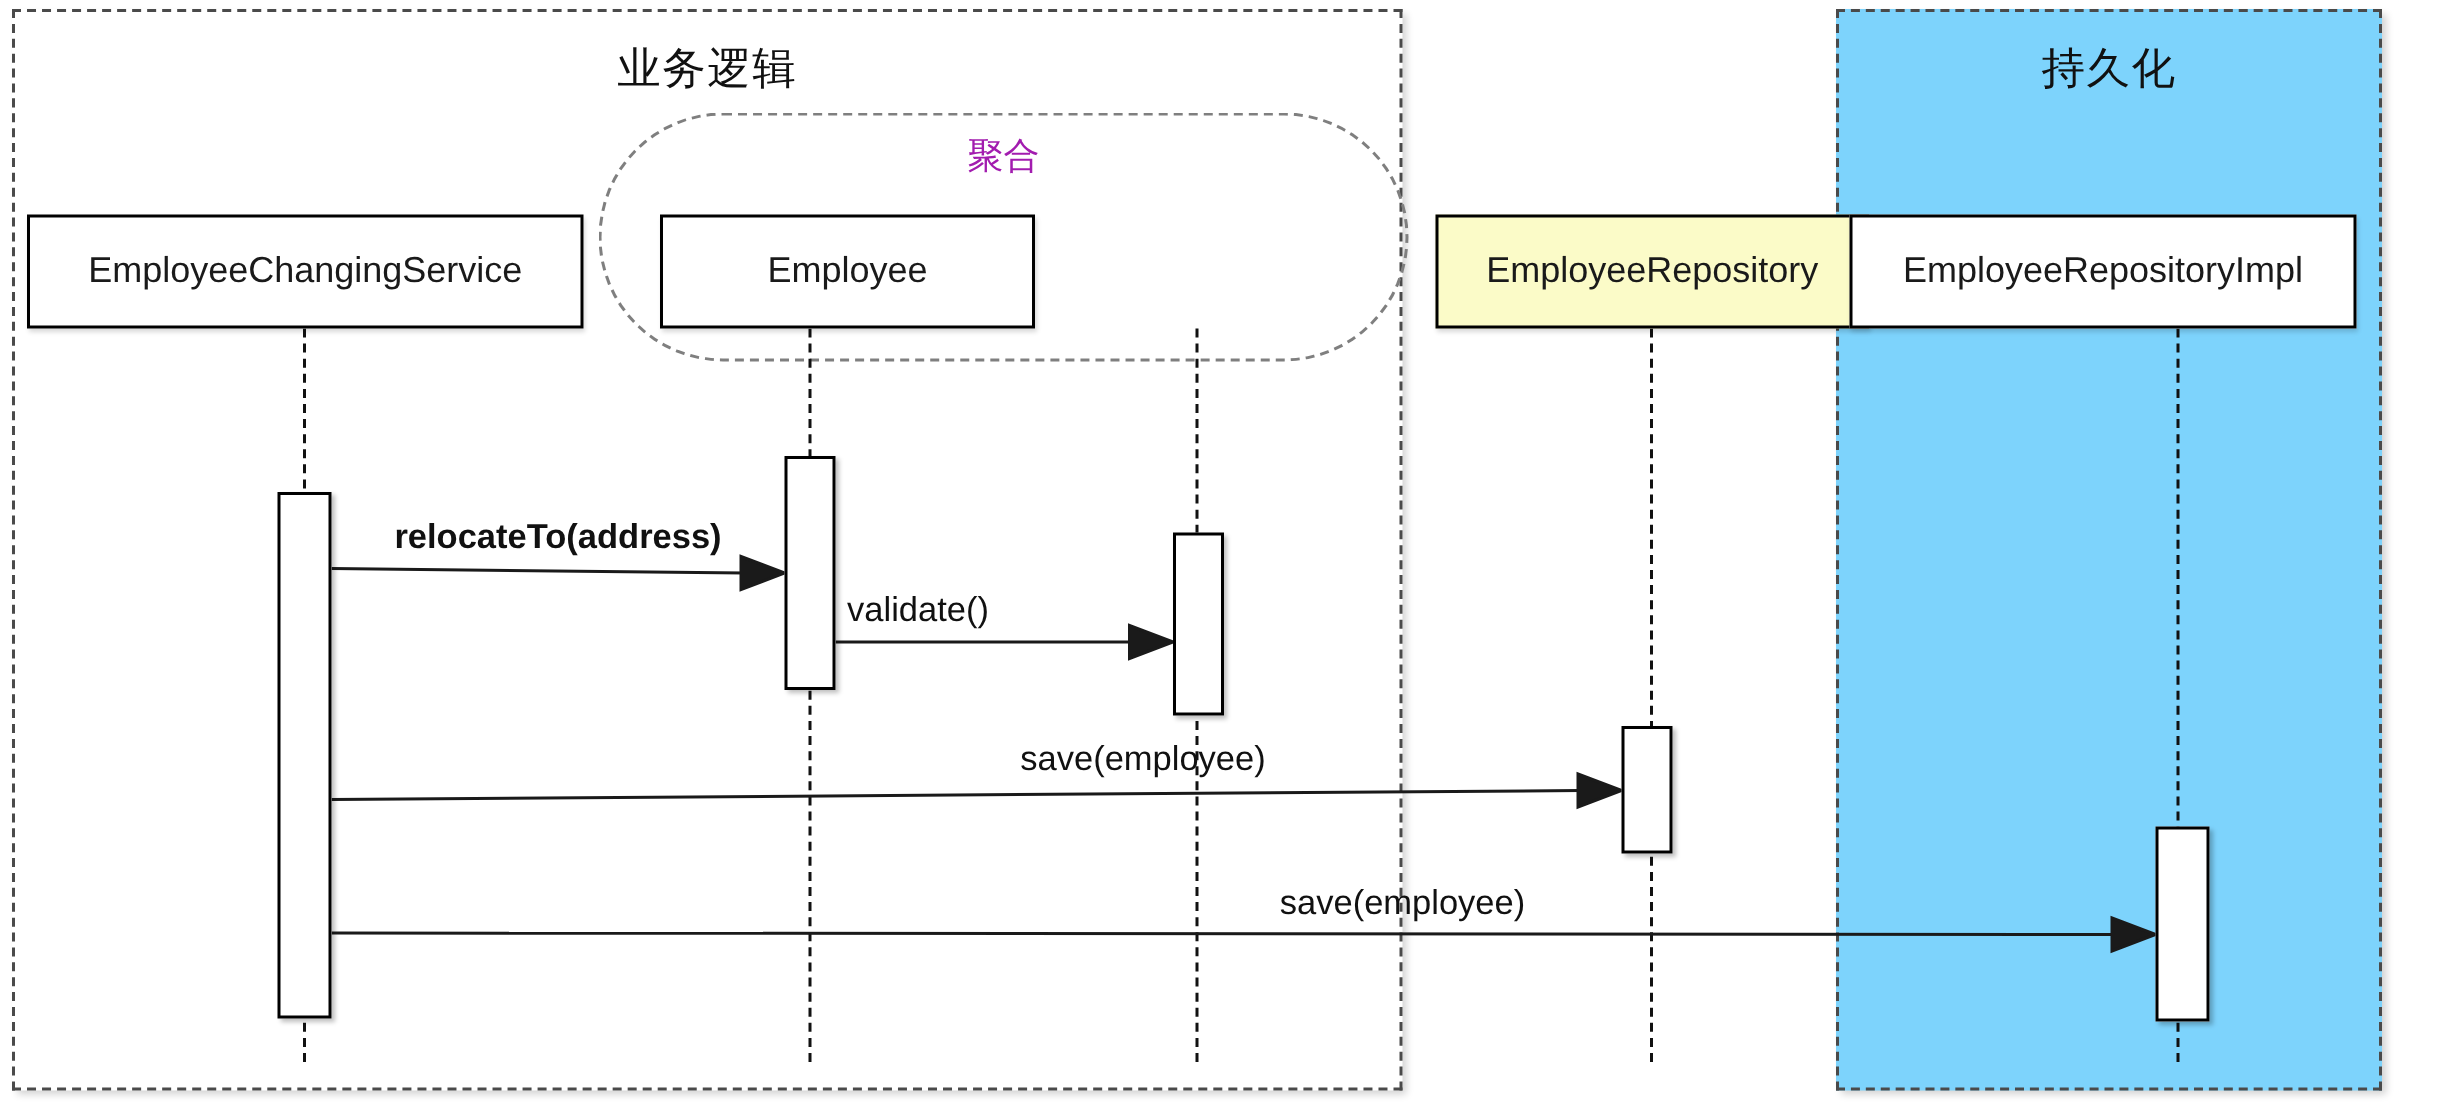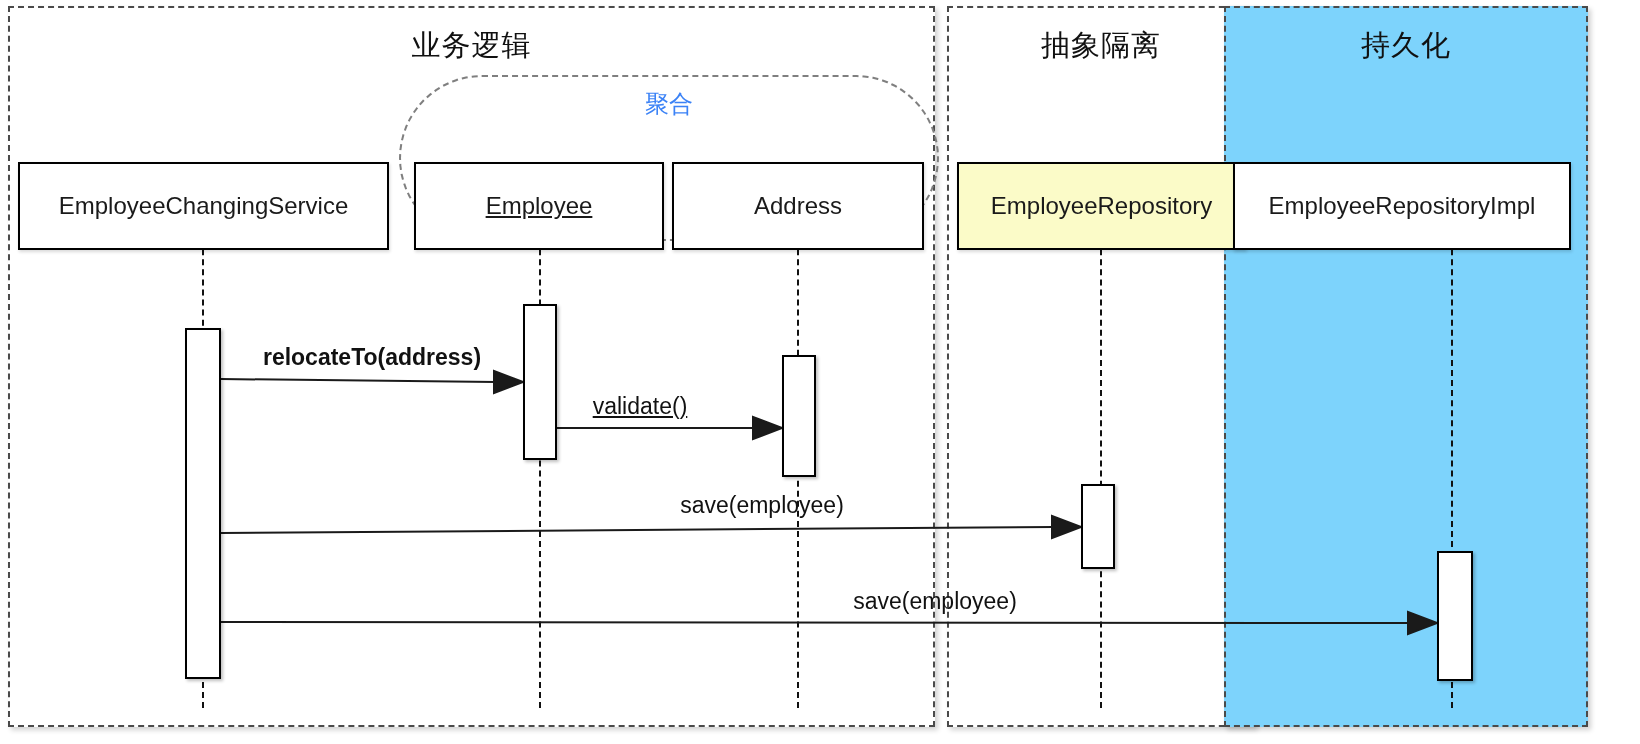--- a/index.html
+++ b/index.html
@@ -34,33 +34,32 @@
     border:2px dashed #7f7f7f;
     border-radius:84px;
     box-sizing:border-box;
     background:transparent;
   }
   .aggregate-label{
     position:absolute;
     left:399px;top:88px;width:540px;
     text-align:center;
     font-size:24px;
-    color:#3b82f6;
+    color:#a21caf;
   }
   .participant{
     position:absolute;
-    top:143px;height:88px;
+    top:143px;height:76px;
     border:2px solid #000000;
     box-sizing:border-box;
     background:#ffffff;
     display:flex;align-items:center;justify-content:center;
     font-size:24px;
     box-shadow:1px 2px 3px rgba(0,0,0,0.15);
     z-index:6;
-    margin-top:19px;
   }
   .lifeline{
     position:absolute;
     top:219px;width:0;height:489px;
     border-left:2px dashed #111111;
     z-index:1;
   }
   .activation{
     position:absolute;
     border:2px solid #000000;
@@ -84,23 +83,20 @@
     pointer-events:none;
   }
 </style>
 </head>
 <body>
 
 <div id="canvas">
 
   <div class="lane" style="left:8px;width:927px;">
     <div class="lane-title">业务逻辑</div>
-  </div>
-  <div class="lane" style="left:947px;width:308px;">
-    <div class="lane-title">抽象隔离</div>
   </div>
   <div class="lane" style="left: 1224px; width: 364px; background: #7dd3fc;">
     <div class="lane-title">持久化</div>
   </div>
 
   <div class="aggregate"></div>
   <div class="aggregate-label">聚合</div>
 
   <div class="lifeline" style="left:202px;"></div>
   <div class="lifeline" style="left:539px;"></div>
@@ -126,31 +122,28 @@
 
   <div class="activation" style="left:185px;top:328px;width:36px;height:351px;"></div>
   <div class="activation" style="left:523px;top:304px;width:34px;height:156px;"></div>
   <div class="activation" style="left:782px;top:355px;width:34px;height:122px;"></div>
   <div class="activation" style="left:1081px;top:484px;width:34px;height:85px;"></div>
   <div class="activation" style="left:1437px;top:551px;width:36px;height:130px;"></div>
 
   <div class="participant" style="left:18px;width:371px;">
     <span>EmployeeChangingService</span>
   </div>
-  <div class="participant" style="left:414px;width:250px;text-decoration:underline;">
+  <div class="participant" style="left:440px;width:250px;">
     <span>Employee</span>
-  </div>
-  <div class="participant" style="left:672px;width:252px;">
-    <span>Address</span>
   </div>
   <div class="participant" style="left: 957px; width: 289px; background: rgb(251, 251, 200); text-align: center;">
     <span>EmployeeRepository</span>
   </div>
   <div class="participant" style="left:1233px;width:338px;">
     <span>EmployeeRepositoryImpl</span>
   </div>
 
   <div class="msg-label" style="left:372px;top:344px;font-weight:bold;">relocateTo(address)</div>
-  <div class="msg-label" style="left:640px;top:393px;text-decoration:underline;">validate()</div>
+  <div class="msg-label" style="left:612px;top:393px;">validate()</div>
   <div class="msg-label" style="left:762px;top:492px;">save(employee)</div>
   <div class="msg-label" style="left:935px;top:588px;">save(employee)</div>
 
 </div>
 
 </body></html>

